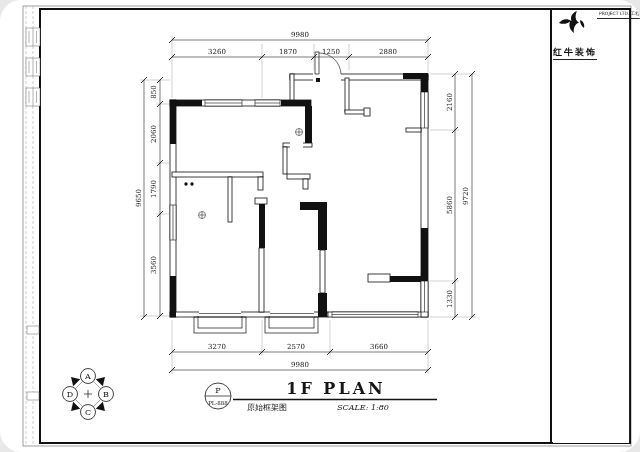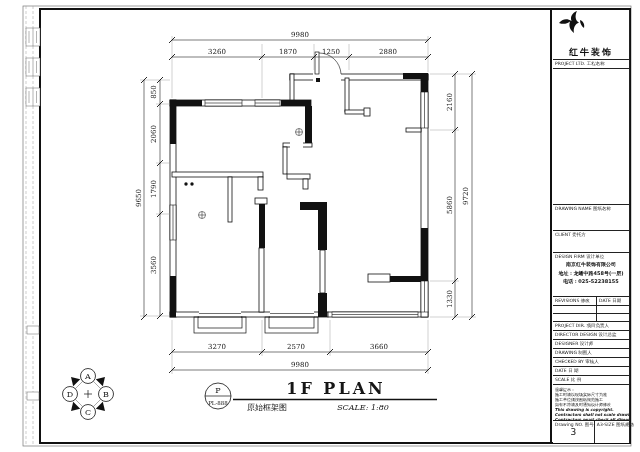--- a/index.html
+++ b/index.html
@@ -1,23 +1,23 @@
 <!DOCTYPE html>
 <html><head>
 <meta charset="utf-8">
 <style>
   html,body{margin:0;padding:0;background:#e8e8e8;}
   .stage{position:relative;width:640px;height:452px;background:#ffffff;overflow:hidden;
-         font-family:"DejaVu Sans","Liberation Sans",sans-serif;color:#111;}
+         font-family:"DejaVu Sans","Liberation Sans",sans-serif;color:#111;border-radius:21px;}
   svg{position:absolute;left:0;top:0;}
   svg text{font-family:"DejaVu Serif","Liberation Serif",serif;fill:#161616;}
 
   
   .tblock{position:absolute;left:553px;top:10px;width:77px;height:433px;box-sizing:border-box;
-          background:#fff;border-right:1px solid #222;display:flex;flex-direction:column;z-index:5;}
+          background:#fff;border-right:1px solid #222;display:flex;flex-direction:row;z-index:5;}
   .tb-logo{height:48px;border-bottom:1px solid #222;display:flex;flex-direction:column;
            align-items:center;justify-content:flex-end;padding-bottom:1px;}
   .tb-brand{font-size:9px;font-weight:bold;letter-spacing:2px;line-height:1.1;white-space:nowrap;}
   .tb-lab{display:block;font-size:4.5px;line-height:1.2;padding:1px 2px 0 2px;color:#222;
           white-space:nowrap;overflow:hidden;}
   .tb-sub{height:8px;border-bottom:1px solid #222;}
   .tb-fill{flex:1;border-bottom:1px solid #222;}
   .tb-sec{box-sizing:border-box;border-bottom:1px solid #222;}
   .h26{height:26px;} .h22{height:22px;}
   .tb-firm{height:44px;border-bottom:1px solid #222;box-sizing:border-box;}

